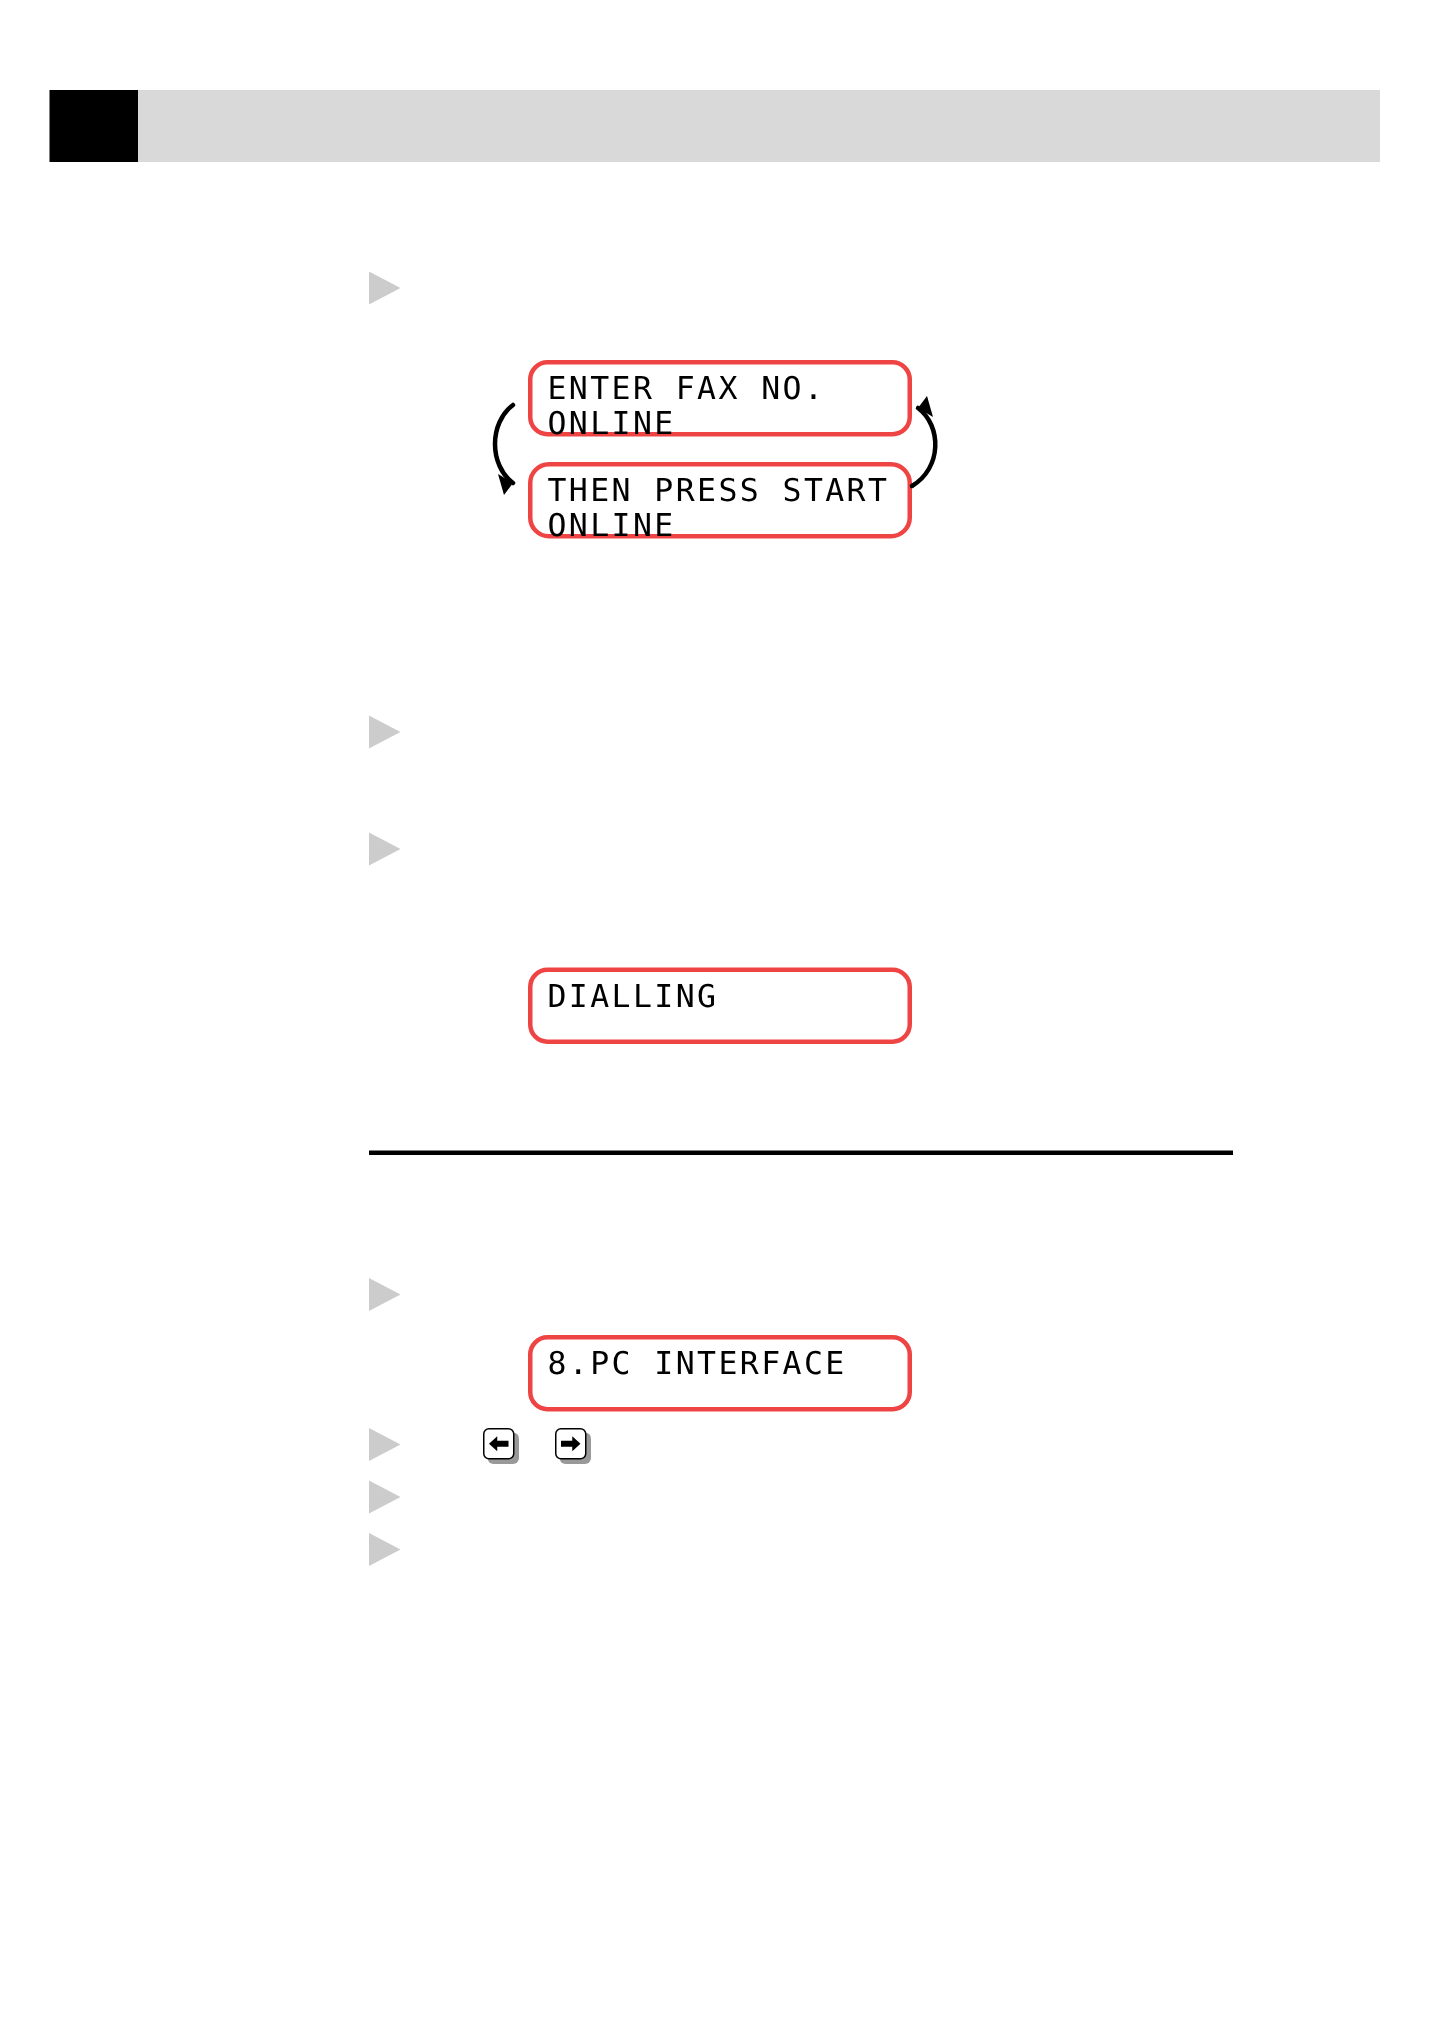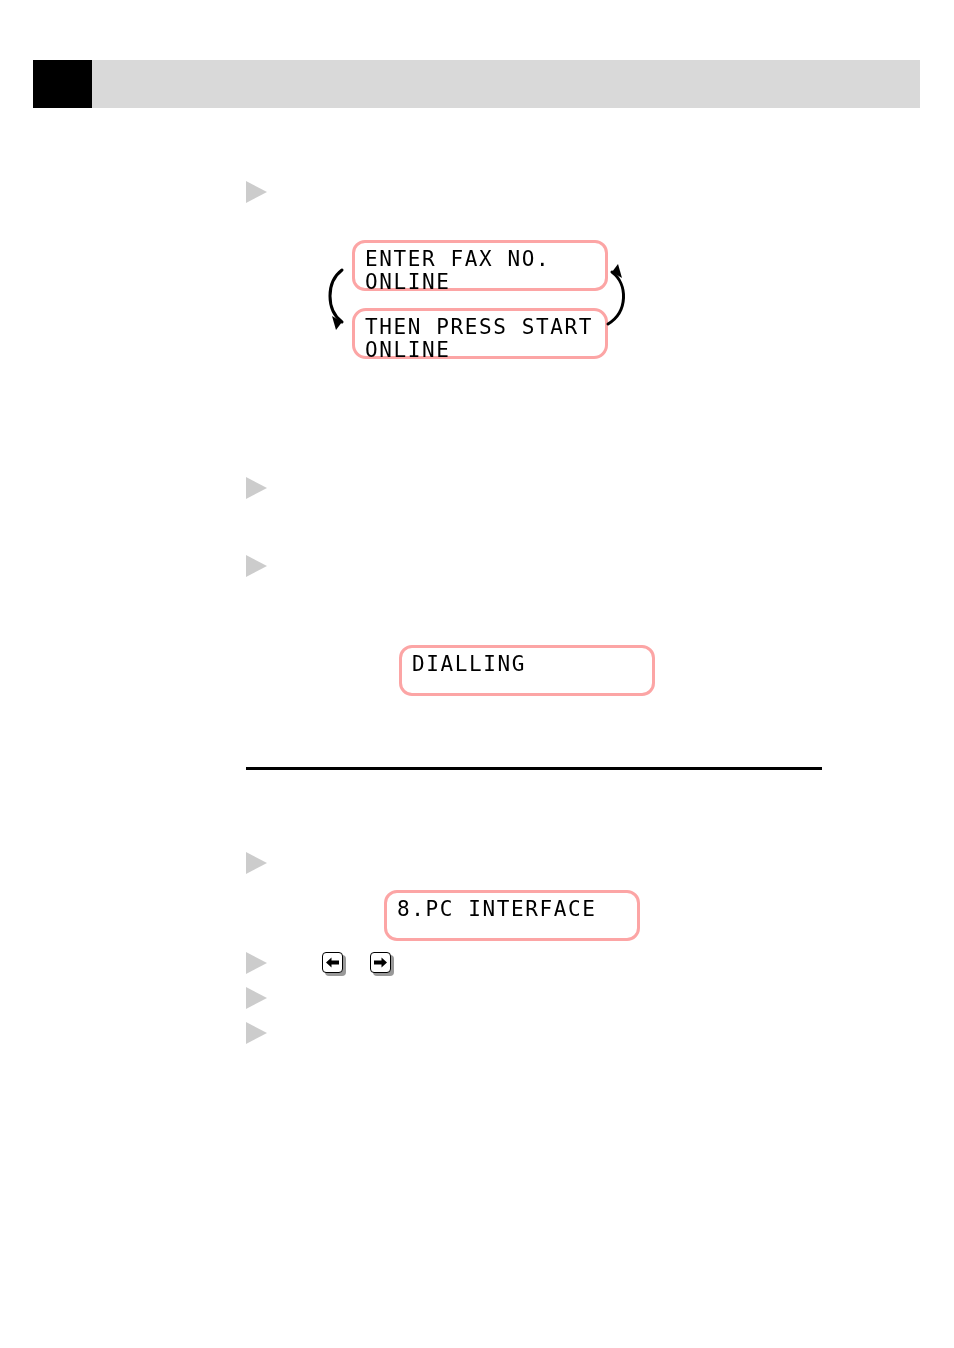--- a/index.html
+++ b/index.html
@@ -68,38 +68,38 @@
     height: 0;
     border-top: 11px solid transparent;
     border-bottom: 11px solid transparent;
     border-left: 21px solid #cccccc;
   }
 
   
   .lcd {
     position: absolute;
     box-sizing: border-box;
-    border: 3px solid #fca5a5;
+    border: 3px solid #ef4444;
     border-radius: 13px;
     background: #ffffff;
     padding: 5px 10px 0 10px;
   }
   .lcd-line {
     font-family: "DejaVu Sans Mono", "Liberation Mono", monospace;
     font-size: 21px;
     line-height: 23px;
     letter-spacing: 1.6px;
     color: #000000;
     white-space: pre;
   }
 
   #lcd-enter-fax { left: 352px; top: 240px; width: 256px; height: 51px; }
   #lcd-then-press { left: 352px; top: 308px; width: 256px; height: 51px; border-radius: 14px; }
-  #lcd-dialling  { left: 352px; top: 645px; width: 256px; height: 51px; margin-left: 47px; }
-  #lcd-pc-interface { left: 352px; top: 890px; width: 256px; height: 51px; margin-left: 32px; }
+  #lcd-dialling  { left: 352px; top: 645px; width: 256px; height: 51px; }
+  #lcd-pc-interface { left: 352px; top: 890px; width: 256px; height: 51px; }
 
   
   .cycle-arrows {
     position: absolute;
     left: 320px;
     top: 262px;
     width: 320px;
     height: 100px;
     pointer-events: none;
   }

